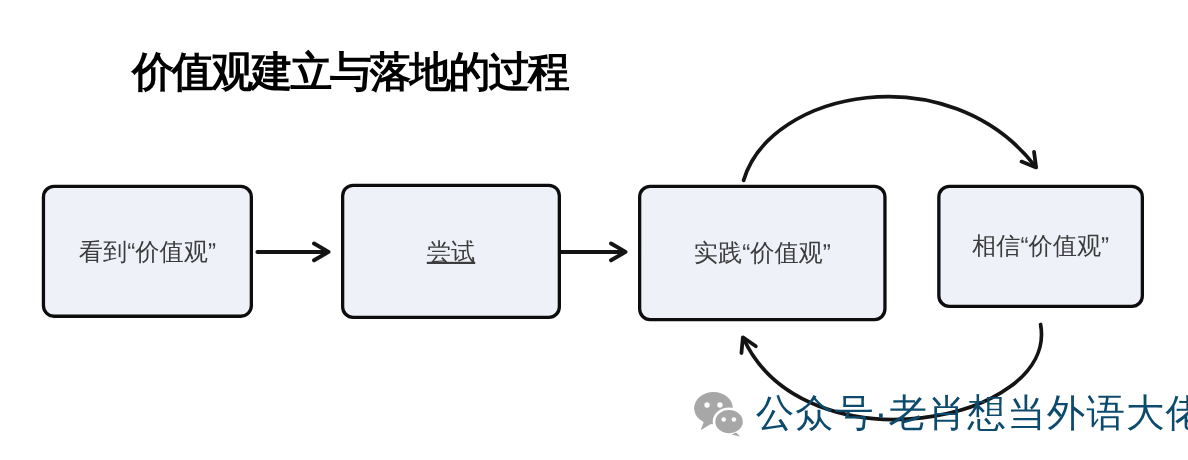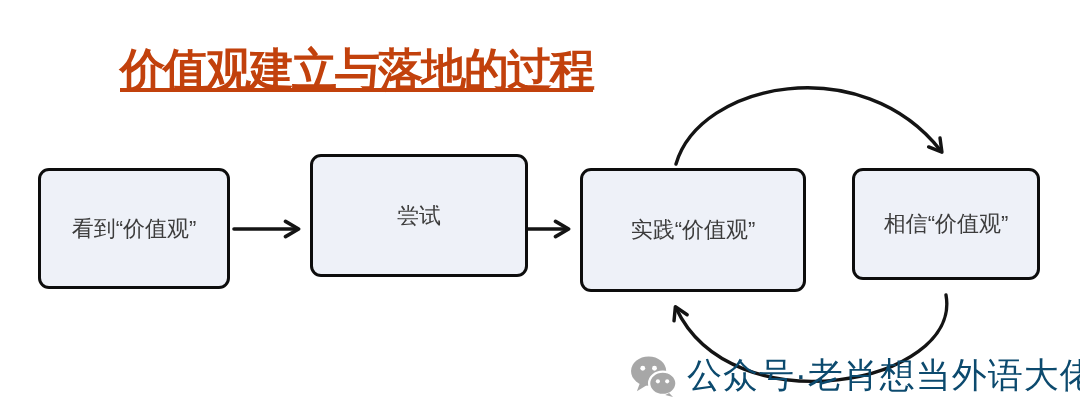--- a/index.html
+++ b/index.html
@@ -12,26 +12,25 @@
     position: relative;
     width: 1080px;
     height: 418px;
     background: #ffffff;
     overflow: hidden;
   }
   .title {
     position: absolute;
     left: 120px;
     top: 40px;
-    font-size: 45px;
+    font-size: 38px;
     font-weight: 800;
     letter-spacing: -2px;
-    color: #c2410c;
+    color: #000000;
     white-space: nowrap;
-    text-decoration: underline;
   }
   .arrow-layer {
     position: absolute;
     left: 0;
     top: 0;
     width: 1080px;
     height: 418px;
     pointer-events: none;
   }
   .flow-box {
@@ -44,21 +43,21 @@
     flex-direction: column;
     align-items: center;
     justify-content: center;
     text-align: center;
     font-size: 22px;
     line-height: 1.45;
     color: #3c3c3c;
     padding: 4px 8px;
   }
   .box-see       { left: 38px;  top: 168px; width: 192px; height: 121px; }
-  .box-understand{ left: 310px; top: 154px; width: 218px; height: 123px; }
+  .box-understand{ left: 310px; top: 167px; width: 200px; height: 123px; text-decoration: underline; }
   .box-practice  { left: 580px; top: 168px; width: 226px; height: 124px; }
   .box-believe   { left: 852px; top: 168px; width: 188px; height: 112px; }
   .watermark {
     position: absolute;
     left: 630px;
     top: 352px;
     display: flex;
     align-items: center;
     gap: 10px;
     color: #b6b6b6;

